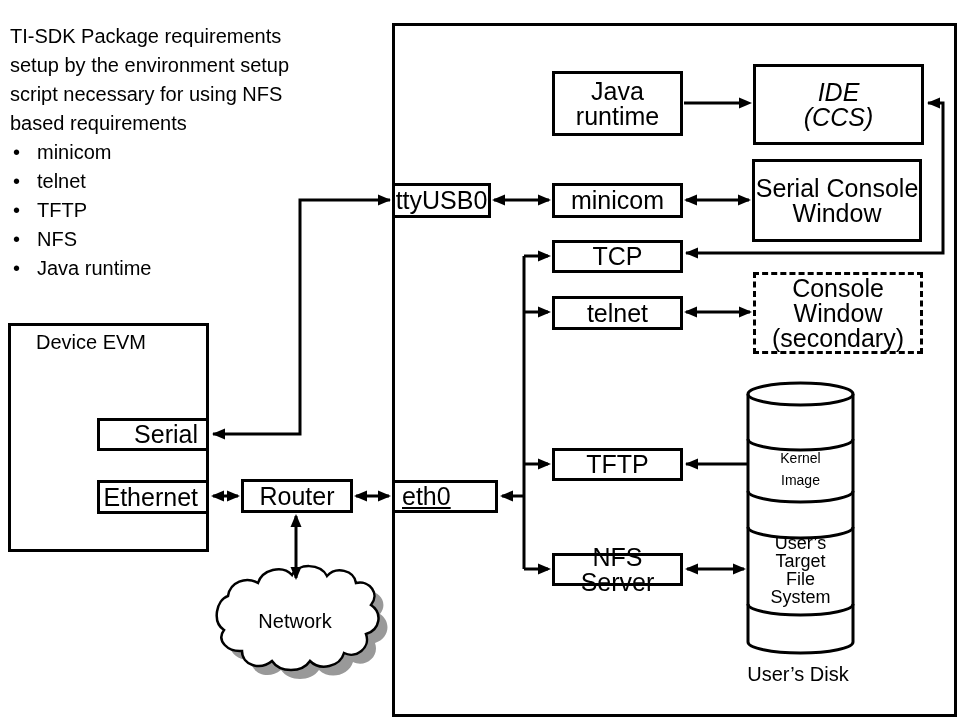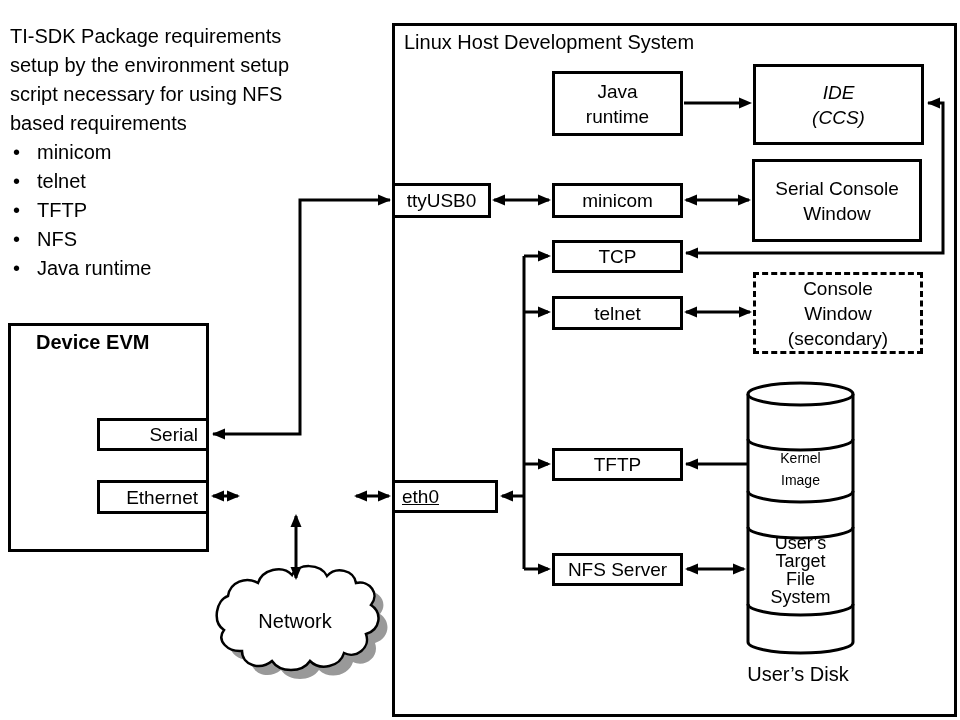--- a/index.html
+++ b/index.html
@@ -8,28 +8,28 @@
     font-family:"Liberation Sans",sans-serif;color:#000;overflow:hidden;
   }
   .stage svg{position:absolute;left:0;top:0;}
   .outline{
     position:absolute;border:3px solid #000;background:transparent;
     box-sizing:border-box;
   }
   .box{
     position:absolute;border:3px solid #000;background:#fff;
     box-sizing:border-box;display:flex;align-items:center;justify-content:center;
-    text-align:center;font-size:19px;line-height:25px;white-space:pre-line;
+    text-align:center;font-size:25px;line-height:25px;white-space:pre-line;
   }
   .box.dashed{border-style:dashed;}
   .box.left{justify-content:flex-start;text-align:left;padding-left:7px;}
   .box.right{justify-content:flex-end;text-align:right;padding-right:8px;}
   .lbl{position:absolute;white-space:pre-line;}
   .title{font-size:20px;}
-  .bold{font-weight:bold;}
+  .bold{font-weight:normal;}
   .center{text-align:center;}
   .note{position:absolute;left:10px;top:22px;width:380px;font-size:20px;}
   .note .pline{height:29px;line-height:29px;}
   .note .brow{height:29px;line-height:29px;display:flex;}
   .note .bdot{display:inline-block;width:27px;padding-left:3px;box-sizing:border-box;}
   .disk-lbl{position:absolute;text-align:center;font-size:14px;line-height:22px;white-space:pre-line;}
 </style>
 </head>
 <body>
 
@@ -114,21 +114,20 @@
 
       <path d="M296,516 L296,578" fill="none" stroke="#000" stroke-width="3"></path>
       <polygon points="296,514 290.5,527 301.5,527" fill="#000"></polygon>
       <polygon points="296,580 290.5,567 301.5,567" fill="#000"></polygon>
     </g>
   </svg>
 
   <div class="outline" style="left:392px;top:23px;width:565px;height:694px;"></div>
   <div class="outline" style="left:8px;top:323px;width:201px;height:229px;"></div>
 
-  <div class="lbl title" style="left:404px;top:31px;">Linux Host Development System</div>
   <div class="lbl title bold" style="left:36px;top:331px;">Device EVM</div>
 
   <div class="note">
     <div class="pline">TI-SDK Package requirements</div>
     <div class="pline">setup by the environment setup</div>
     <div class="pline">script necessary for using NFS</div>
     <div class="pline">based requirements</div>
     <div class="brow">
       <span class="bdot">•</span>
       <span>minicom</span>
@@ -163,20 +162,21 @@
   <div class="box" style="left:552px;top:296px;width:131px;height:34px;">telnet</div>
   <div class="box dashed" style="left:753px;top:272px;width:170px;height:82px;">Console
 Window
 (secondary)</div>
   <div class="box" style="left:552px;top:448px;width:131px;height:33px;">TFTP</div>
   <div class="box" style="left:552px;top:553px;width:131px;height:33px;">NFS Server</div>
   <div class="box left" style="left:392px;top:480px;width:106px;height:33px;text-decoration:underline;">eth0</div>
 
   <div class="box right" style="left:97px;top:418px;width:112px;height:33px;">Serial</div>
   <div class="box right" style="left:97px;top:480px;width:112px;height:34px;">Ethernet</div>
+  <div class="box" style="left:241px;top:479px;width:112px;height:34px;">Router</div>
 
   <div class="disk-lbl" style="left:738px;top:447px;width:125px;">Kernel
 Image</div>
   <div class="disk-lbl" style="left:738px;top:534px;width:125px;font-size:18px;line-height:18px;">User’s
 Target
 File
 System</div>
   <div class="lbl center" style="left:713px;top:663px;width:170px;font-size:20px;">User’s Disk</div>
 
   <div class="lbl center" style="left:240px;top:610px;width:110px;font-size:20px;">Network</div>

